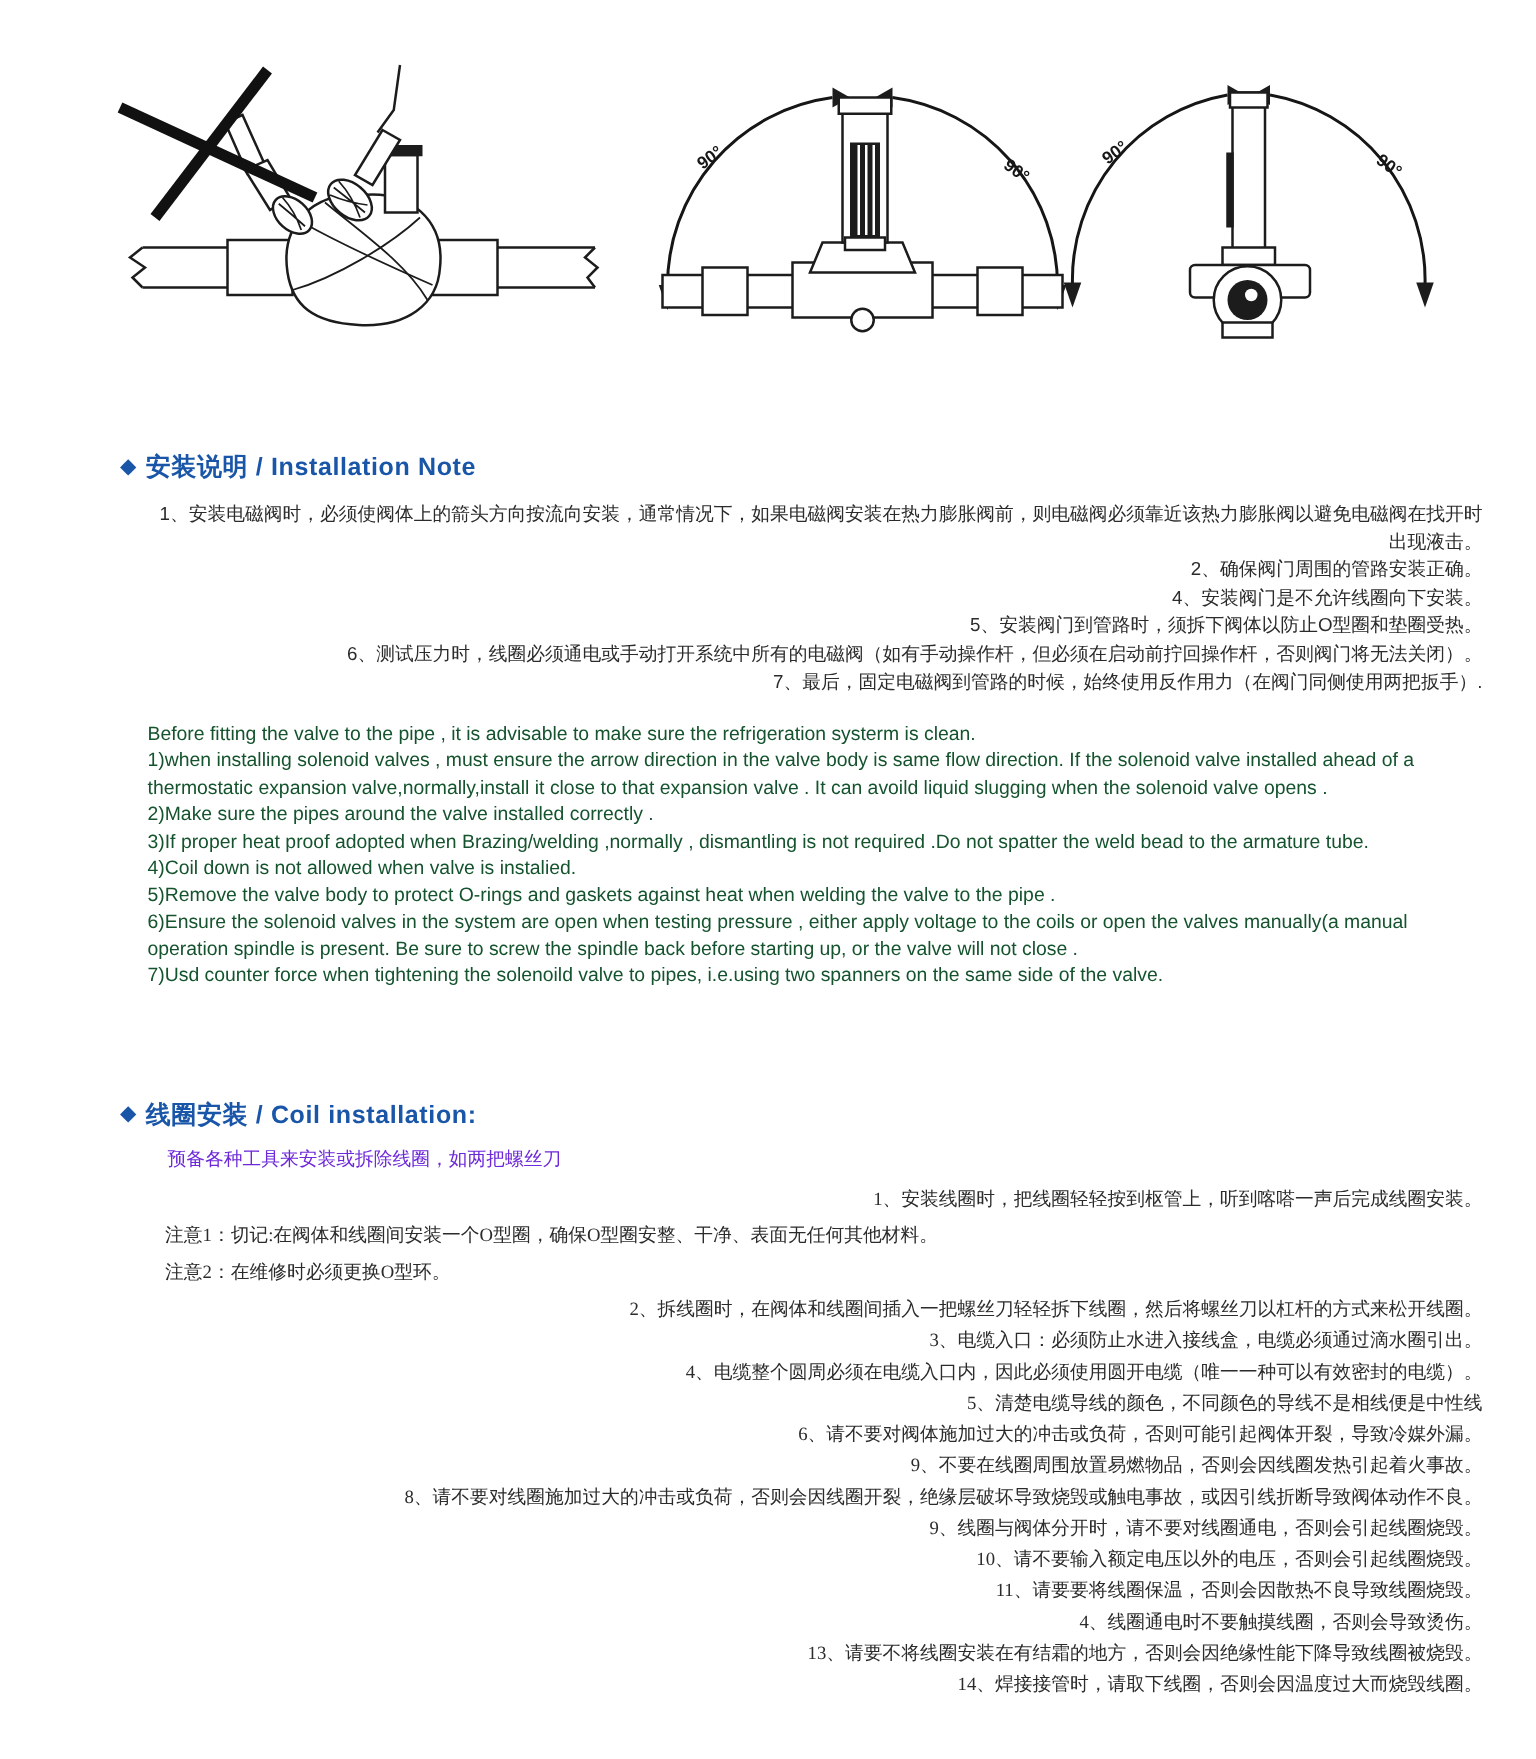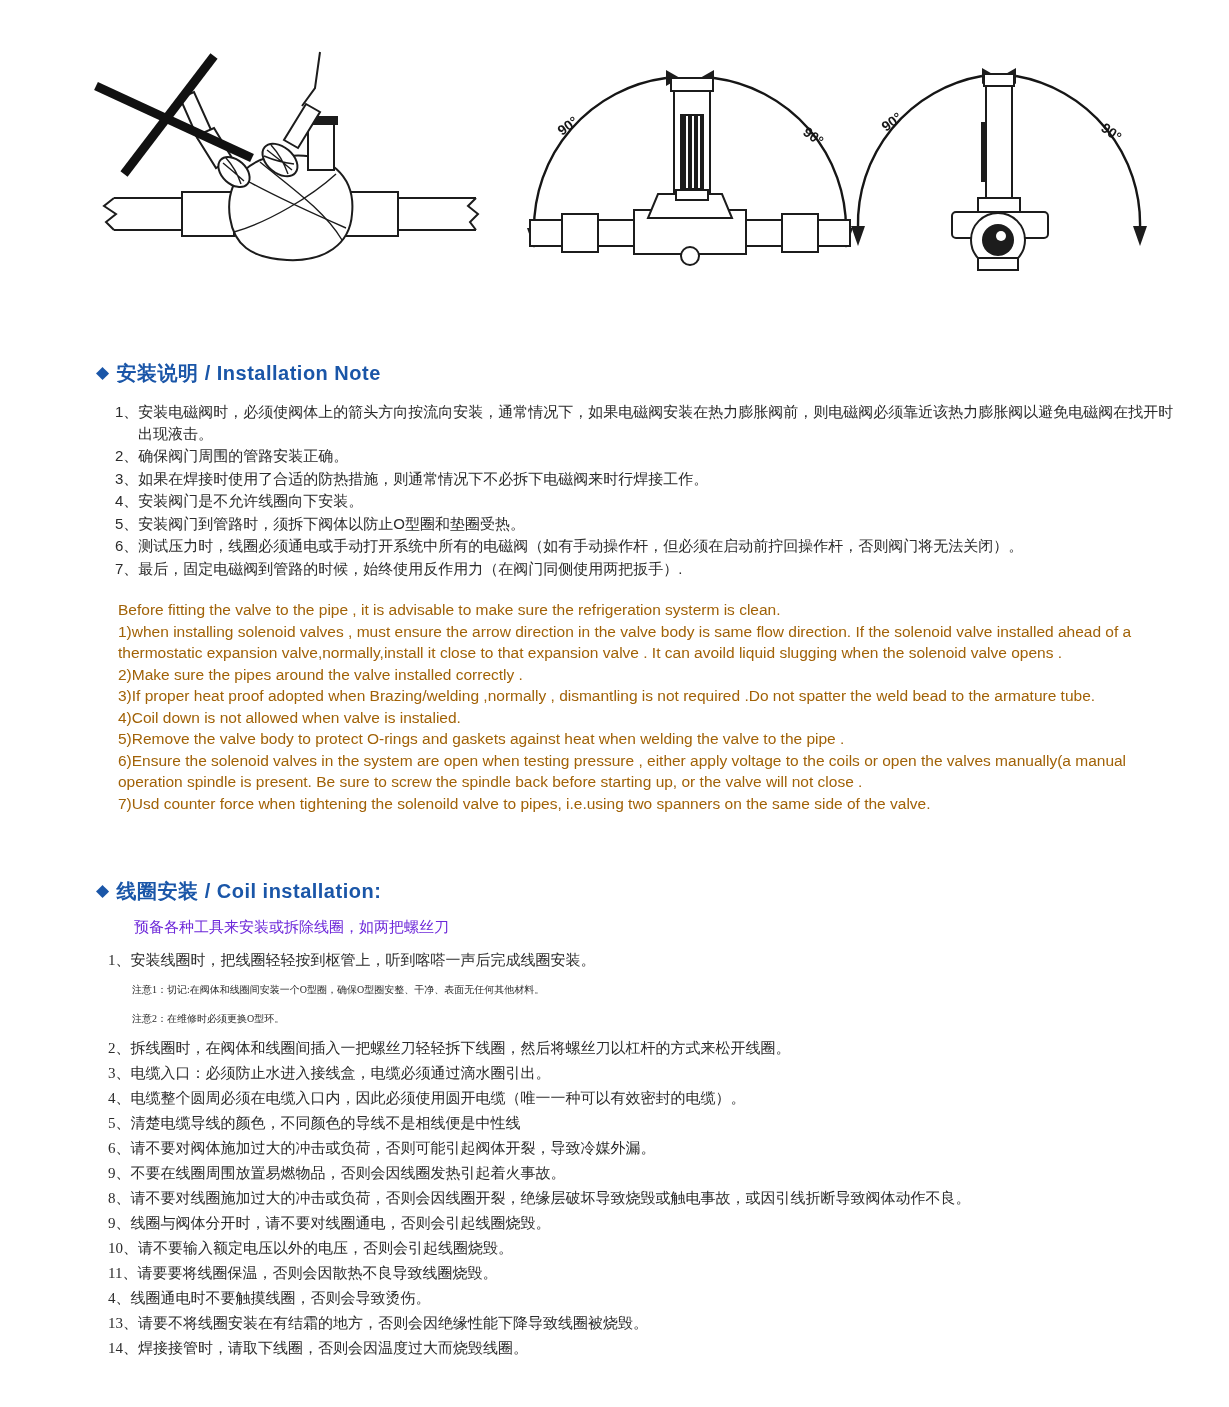--- a/index.html
+++ b/index.html
@@ -20,31 +20,31 @@
 
   h2.sec-title{
     margin:0;font-size:20px;font-weight:600;letter-spacing:.5px;
     color:var(--accent,#1a56a8);display:flex;align-items:center;
   }
   h2.sec-title .dm{font-size:17px;margin-right:7px;transform:translateY(-1px);}
 
   ul.zh{list-style:none;margin:14px 0 0 0;padding:0 0 0 19px;font-size:15px;}
   ul.zh li{
     padding-left:23px;text-indent:-23px;
-    line-height:21.5px;margin-bottom:1px;color:#2b2b2b;
+    line-height:21.5px;margin-bottom:1px;color:#2b2b2b;text-align:right;
   }
   ul.zh.coil{margin-top:12px;padding-left:12px;font-family:Liberation Serif, serif;}
   ul.zh.coil li{line-height:22px;margin-bottom:3px;}
 
-  .en-block{margin:20px 0 0 22px;width:1030px;font-size:15.5px;color:#a16207;}
+  .en-block{margin:20px 0 0 22px;width:1030px;font-size:15.5px;color:#14532d;}
   .en-block p{margin:0;line-height:21.5px;}
 
   .coil-intro{margin:13px 0 0 38px;font-size:15px;color:#6d28d9;}
   .note-line{
-    margin:8px 0 8px 24px;font-size:10px;line-height:21px;color:#2b2b2b;
+    margin:8px 0 8px 24px;font-size:15px;line-height:21px;color:#2b2b2b;
   }
 
   svg .ln{stroke:#1c1c1c;fill:none;stroke-width:2;}
   svg .lnthin{stroke:#1c1c1c;fill:none;stroke-width:1.4;}
   svg .fillw{fill:#ffffff;stroke:#1c1c1c;stroke-width:2;}
   svg .filld{fill:#1c1c1c;stroke:none;}
   svg .arc{stroke:#161616;fill:none;stroke-width:2.4;}
   svg text{font-family:"Liberation Sans",sans-serif;font-size:14px;font-weight:bold;fill:#161616;}
 </style>
 </head>
@@ -149,21 +149,20 @@
   </svg>
 
   <section class="sec" id="sec-install">
     <h2 class="sec-title">
       <span class="dm">◆</span>
       <span>安装说明 / Installation Note</span>
     </h2>
     <ul class="zh">
       <li>1、安装电磁阀时，必须使阀体上的箭头方向按流向安装，通常情况下，如果电磁阀安装在热力膨胀阀前，则电磁阀必须靠近该热力膨胀阀以避免电磁阀在找开时出现液击。</li>
       <li>2、确保阀门周围的管路安装正确。</li>
-      <li>3、如果在焊接时使用了合适的防热措施，则通常情况下不必拆下电磁阀来时行焊接工作。</li>
       <li>4、安装阀门是不允许线圈向下安装。</li>
       <li>5、安装阀门到管路时，须拆下阀体以防止O型圈和垫圈受热。</li>
       <li>6、测试压力时，线圈必须通电或手动打开系统中所有的电磁阀（如有手动操作杆，但必须在启动前拧回操作杆，否则阀门将无法关闭）。</li>
       <li>7、最后，固定电磁阀到管路的时候，始终使用反作用力（在阀门同侧使用两把扳手）.</li>
     </ul>
     <div class="en-block">
       <p>Before fitting the valve to the pipe , it is advisable to make sure the refrigeration systerm is clean.</p>
       <p>1)when installing solenoid valves , must ensure the arrow direction in the valve body is same flow direction. If the solenoid valve installed ahead of a thermostatic expansion valve,normally,install it close to that expansion valve . It can avoild liquid slugging when the solenoid valve opens .</p>
       <p>2)Make sure the pipes around the valve installed correctly .</p>
       <p>3)If proper heat proof adopted when Brazing/welding ,normally , dismantling is not required .Do not spatter the weld bead to the armature tube.</p>

